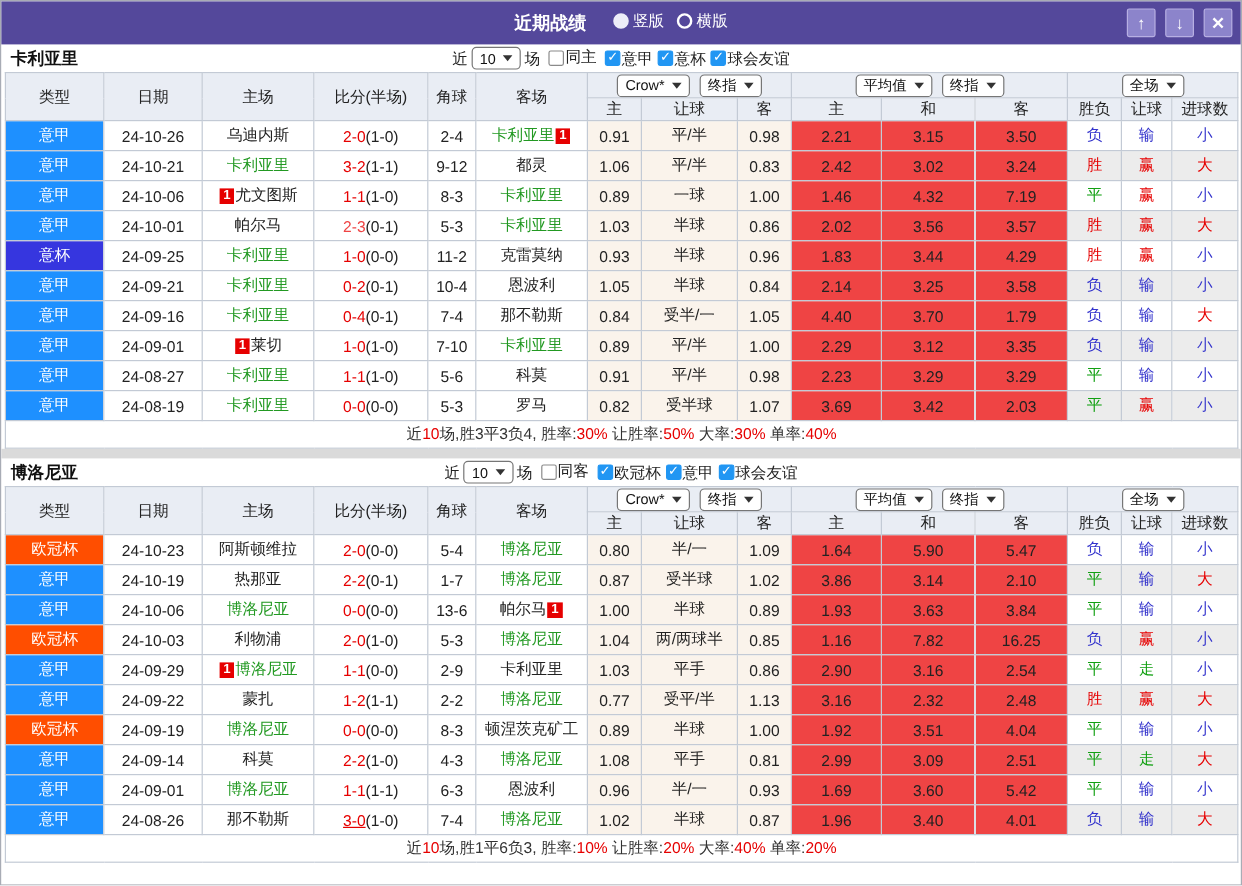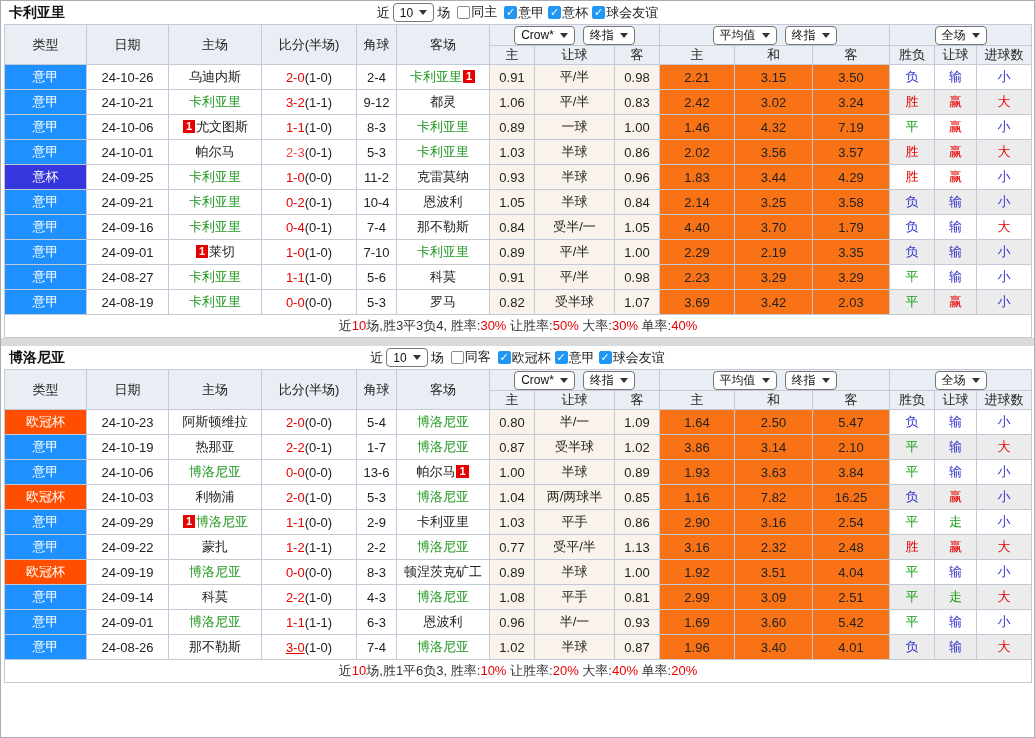--- a/index.html
+++ b/index.html
@@ -39,32 +39,53 @@
   
   table.grid { width:100%; border-collapse:collapse; table-layout:fixed; font-size:13px; color:#222; }
   .grid th, .grid td { border:1px solid #C3CAD5; text-align:center; padding:0 1px; white-space:nowrap; overflow:hidden; }
   .grid thead th { background:#E9EDF4; font-weight:normal; }
   .grid .h1 th { height:21px; }
   .grid .h2 th { height:18px; }
   .ddwrap { display:flex; align-items:center; justify-content:center; gap:8px; }
   .grid tbody td { height:25px; background:#fff; }
   .grid tbody .c-type { color:#fff; }
   .grid tbody .c-odds { background:#FAF3EB; }
-  .grid tbody .c-avg  { background:#f97316; }
+  .grid tbody .c-avg  { background:#ef4444; }
   .grid tbody .c-res  { background:#fff; }
   .grid tbody tr:nth-child(even) .c-res { background:#ECECEC; }
   .rc { display:inline-block; background:#E60000; color:#fff; font-size:11px; font-weight:bold;
         line-height:13px; padding:0 3px; margin:0 1px; vertical-align:1px; }
   .summary { height:23px; background:#fff; font-size:13px; color:#333; }
   .summary .red { color:#E60000; }
 </style>
 </head>
 <body>
 
 <div class="page">
+  <div class="titlebar" style="background: rgb(84, 72, 155);">
+    <span class="title-text">近期战绩</span>
+    <span id="radio-host"><label class="radio-label">
+          <span class="radio checked"></span>
+          <span>竖版</span>
+        </label><label class="radio-label">
+          <span class="radio"></span>
+          <span>横版</span>
+        </label></span>
+    <div class="win-buttons">
+      <button class="win-btn">
+          <span>↑</span>
+        </button>
+      <button class="win-btn">
+          <span>↓</span>
+        </button>
+      <button class="win-btn">
+          <span>✕</span>
+        </button>
+    </div>
+  </div>
   <div id="sections-host">
   <div class="section">
     <div class="filterbar">
       <span class="team">卡利亚里</span>
       <div class="filters">
         <span>近</span>
         <span class="select">
           <span>10</span>
           <span class="caret"></span>
         </span>
@@ -280,21 +301,21 @@
     <td class="c-type" style="background: rgb(30, 144, 255);">意甲</td>
     <td class="c-date">24-09-01</td>
     <td class="c-home"><span class="rc">1</span><span>莱切</span></td>
     <td class="c-score"><span class="ft" style="color: rgb(230, 0, 0);">1-0</span><span class="ht">(1-0)</span></td>
     <td class="c-corner">7-10</td>
     <td class="c-away"><span style="color: rgb(34, 153, 34);">卡利亚里</span></td>
     <td class="c-odds">0.89</td>
     <td class="c-odds">平/半</td>
     <td class="c-odds">1.00</td>
     <td class="c-avg">2.29</td>
-    <td class="c-avg">2.19</td>
+    <td class="c-avg">3.12</td>
     <td class="c-avg">3.35</td>
     <td class="c-res" style="color: rgb(51, 51, 204);">负</td>
     <td class="c-res" style="color: rgb(51, 51, 204);">输</td>
     <td class="c-res" style="color: rgb(51, 51, 204);">小</td>
   </tr>
             <tr class="match-row">
     <td class="c-type" style="background: rgb(30, 144, 255);">意甲</td>
     <td class="c-date">24-08-27</td>
     <td class="c-home"><span style="color: rgb(34, 153, 34);">卡利亚里</span></td>
     <td class="c-score"><span class="ft" style="color: rgb(230, 0, 0);">1-1</span><span class="ht">(1-0)</span></td>
@@ -438,21 +459,21 @@
     <td class="c-type" style="background: rgb(255, 78, 0);">欧冠杯</td>
     <td class="c-date">24-10-23</td>
     <td class="c-home"><span>阿斯顿维拉</span></td>
     <td class="c-score"><span class="ft" style="color: rgb(230, 0, 0);">2-0</span><span class="ht">(0-0)</span></td>
     <td class="c-corner">5-4</td>
     <td class="c-away"><span style="color: rgb(34, 153, 34);">博洛尼亚</span></td>
     <td class="c-odds">0.80</td>
     <td class="c-odds">半/一</td>
     <td class="c-odds">1.09</td>
     <td class="c-avg">1.64</td>
-    <td class="c-avg">2.50</td>
+    <td class="c-avg">5.90</td>
     <td class="c-avg">5.47</td>
     <td class="c-res" style="color: rgb(51, 51, 204);">负</td>
     <td class="c-res" style="color: rgb(51, 51, 204);">输</td>
     <td class="c-res" style="color: rgb(51, 51, 204);">小</td>
   </tr>
             <tr class="match-row">
     <td class="c-type" style="background: rgb(30, 144, 255);">意甲</td>
     <td class="c-date">24-10-19</td>
     <td class="c-home"><span>热那亚</span></td>
     <td class="c-score"><span class="ft" style="color: rgb(230, 0, 0);">2-2</span><span class="ht">(0-1)</span></td>

